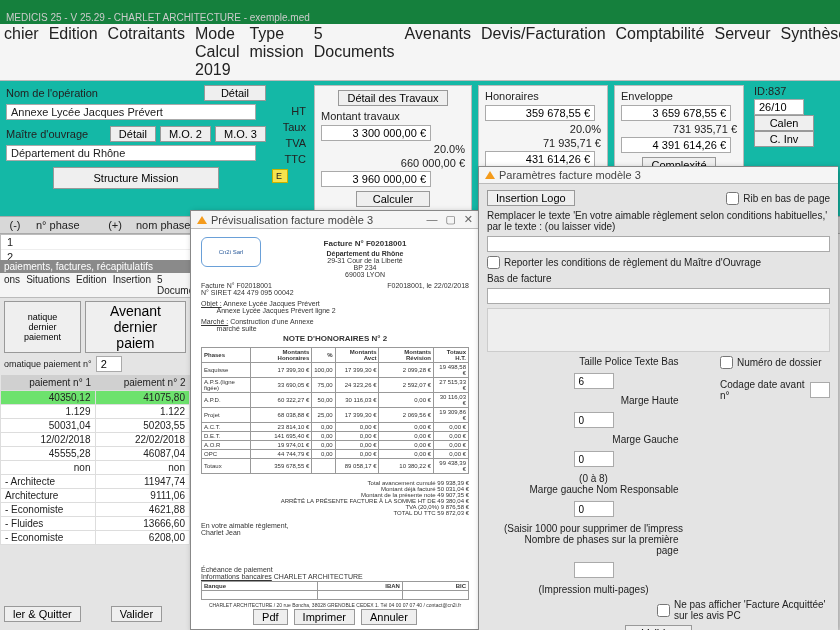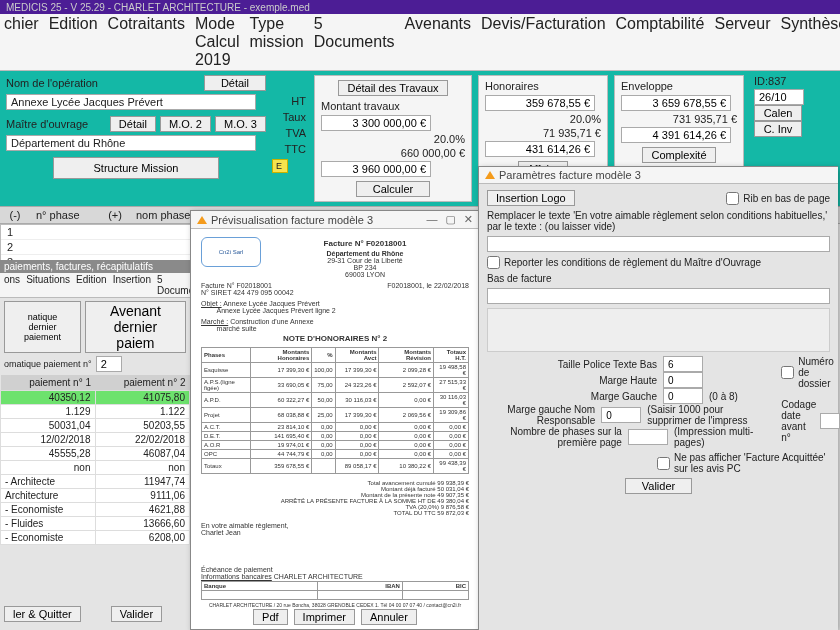--- a/index.html
+++ b/index.html
@@ -1,17 +1,17 @@
 <!DOCTYPE html>
 <html><head>
 <meta charset="utf-8">
 <style>
   * { box-sizing: border-box; }
   body { margin:0; font-family: Tahoma, Arial, sans-serif; font-size:11px; color:#222; background:#e4e4e4; width:840px; height:630px; overflow:hidden; position:relative; }
-  .titlebar { background:#4c1d95; color:#ccc; padding:2px 6px; font-size:10px; height:14px; }
+  .titlebar { background:#15803d; color:#ccc; padding:12px 6px; font-size:10px; height:14px; }
   .menubar { background:#f5f5f5; border-bottom:1px solid #bbb; padding:1px 4px; font-size:16px; display:flex; gap:10px; }
   .menubar span { cursor:default; }
   .upper { display:flex; padding:4px 6px; gap:6px; background:#14b8a6; }
   .leftcol { width:260px; }
   .row { display:flex; align-items:center; gap:4px; margin-bottom:3px; }
   .lbl { font-size:11px; }
   .btn { background:#efefef; border:1px solid #999; padding:1px 8px; font-size:11px; cursor:pointer; }
   .btn-wide { padding:1px 16px; }
   .wideinput { border:1px solid #aaa; background:#fff; padding:1px 4px; font-size:11px; height:16px; }
   .structureBtn { background:#efefef; border:1px solid #999; padding:4px 40px; font-size:11px; margin-top:6px; display:inline-block; }
@@ -49,28 +49,28 @@
   #preview .tbl { border-collapse:collapse; width:100%; font-size:6px; margin-top:4px;}
   #preview .tbl th, #preview .tbl td { border:1px solid #999; padding:1px 2px; text-align:right;}
   #preview .tbl th:first-child, #preview .tbl td:first-child { text-align:left;}
   #preview .foot { margin-top:6px; font-size:6px; text-align:right;}
   #preview .btns { position:absolute; bottom:4px; left:0; right:0; display:flex; gap:6px; justify-content:center;}
   
   #params { left:478px; top:166px; right:0; width:360px; height:464px; font-size:11px; border-right:none; border-bottom:none;}
   #params .body { padding:6px 8px; display:flex; flex-direction:column; gap:4px; }
   .chk { display:flex; align-items:center; gap:4px; font-size:10px;}
   .chk input { margin:0; }
-  .fld { display:flex; align-items:center; gap:6px; }
+  .fld { display:flex; align-items:center; gap:6px;flex-direction:column; }
   .fld label { width:170px; text-align:right; font-size:10px;}
   .fld input { width:40px; font-size:10px; }
   .big-area { background:#eee; border:1px solid #ccc; height:44px; }
   
   .idblock { width:60px; margin-left:4px;}
   .idblock div { font-size:11px; margin-bottom:2px; }
-  .idblock .btn { width:48px; text-align:center; padding:1px 0;}
+  .idblock .btn { width:60px; text-align:center; padding:1px 0;}
   
   .calc-row { text-align:center; margin-top:4px;}
   .win-ctrl { margin-left:auto; display:flex; gap:8px; font-size:11px; color:#666;}
 </style>
 </head>
 <body>
 
 <div class="titlebar">MEDICIS 25 - V 25.29 - CHARLET ARCHITECTURE - exemple.med</div>
 
 <div class="menubar">

